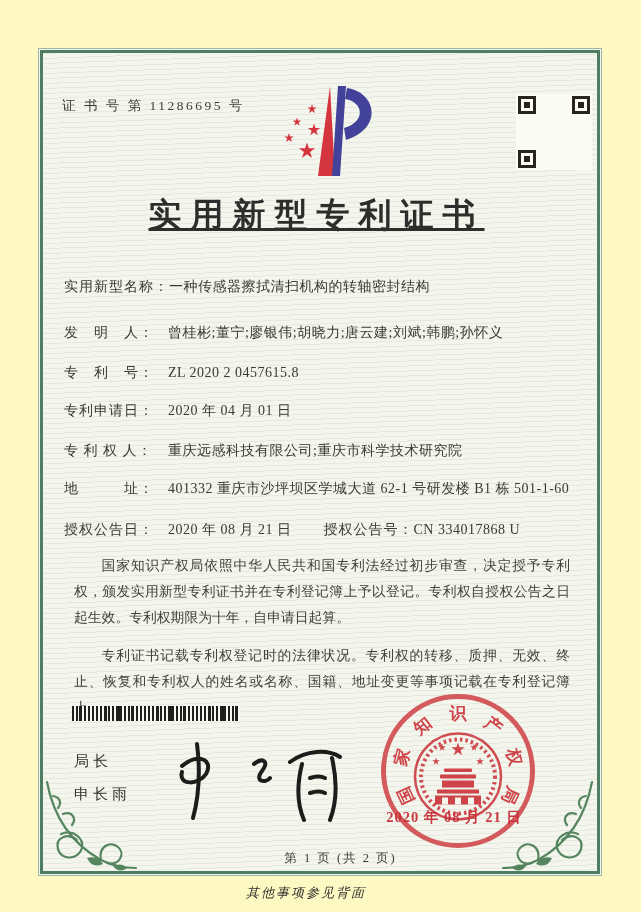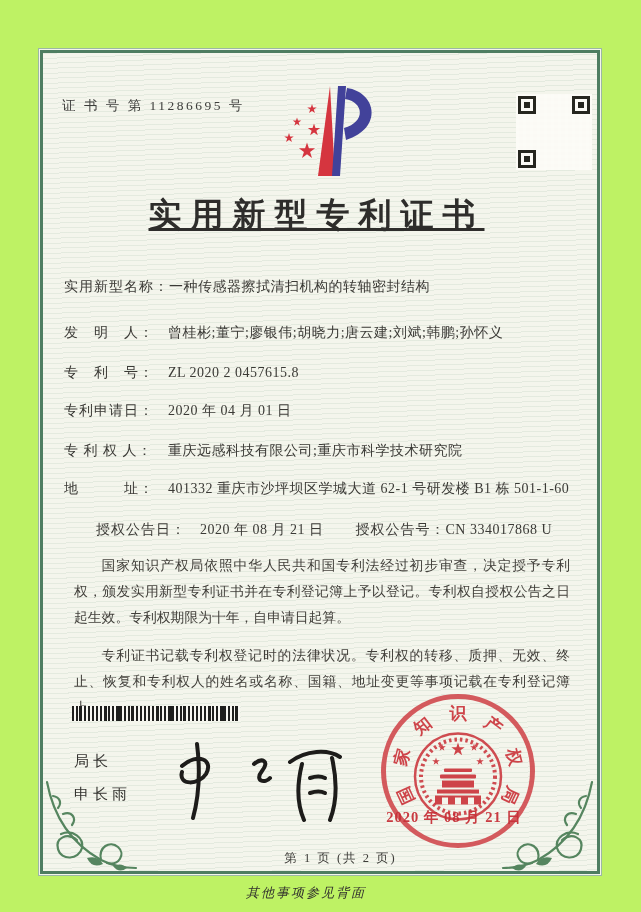--- a/index.html
+++ b/index.html
@@ -4,21 +4,21 @@
 <style>
   html,body{margin:0;padding:0;}
   body{
     width:641px;height:912px;
     background:#efece2;
     font-family:"Liberation Serif","DejaVu Serif",serif;
     position:relative;overflow:hidden;
   }
   .paper{
     position:absolute;inset:0;
-    background:#bef264;
+    background:#fef9c3;
   }
   
   .frame{
     position:absolute;left:38px;top:48px;width:564px;height:828px;
     border:1px solid #9cb8a4;
     box-sizing:border-box;
     background:#f4f5ec;
   }
   .frame-inner{
     position:absolute;inset:1px;
@@ -53,21 +53,21 @@
   .qr .f-tl{left:2px;top:2px}.qr .f-tr{right:2px;top:2px}.qr .f-bl{left:2px;bottom:2px}
   .page-title{
     position:absolute;left:0;right:8px;top:193px;
     text-align:center;font-size:33px;font-weight:bold;
     letter-spacing:9px;color:#2e2d2b;text-decoration:underline;
   }
   
   .field{
     position:absolute;left:64px;width:520px;
     display:flex;align-items:flex-start;
-    font-size:14px;color:#3b3a36;line-height:21px;justify-content:center;
+    font-size:14px;color:#3b3a36;line-height:21px;
   }
   .field .lbl{flex:0 0 104px;letter-spacing:1px;white-space:nowrap;}
   .field .val{flex:1 1 auto;letter-spacing:0.5px;word-break:break-all;max-width:432px;}
   .field .lbl2{margin-left:32px;letter-spacing:1px;white-space:nowrap;}
   .field .val2{letter-spacing:0.5px;white-space:nowrap;}
   .f1{top:276px}.f2{top:322px}.f3{top:362px}.f4{top:400px}
   .f5{top:440px}.f6{top:478px}.f7{top:519px}
   
   .body-text{
     position:absolute;left:62px;top:541px;width:520px;

